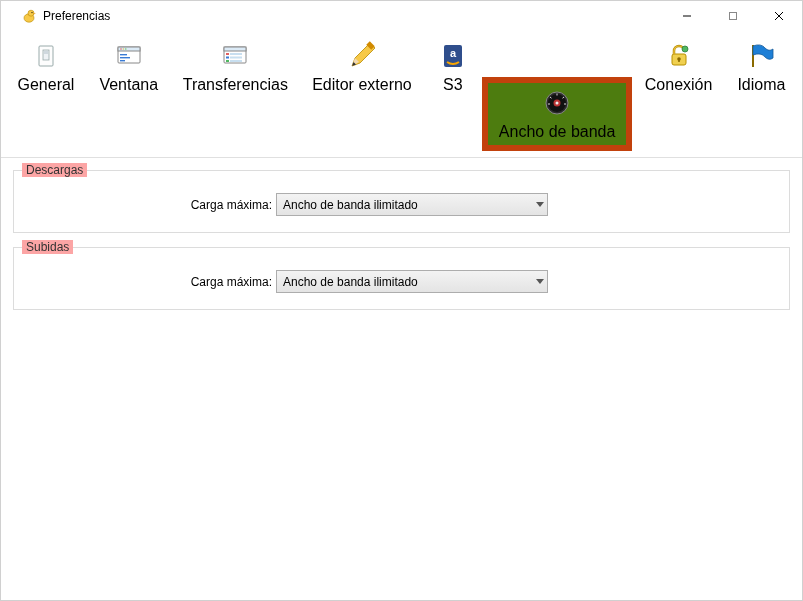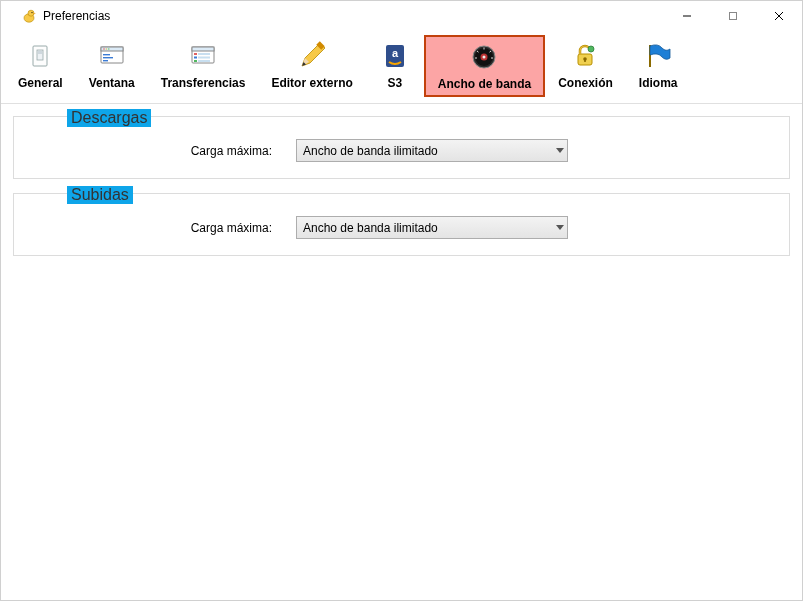--- a/index.html
+++ b/index.html
@@ -42,50 +42,50 @@
   }
   .tool {
     min-width:58px;
     padding:4px 12px 4px 12px;
     display:flex; flex-direction:column; align-items:center;
     gap:4px;
     text-align:center;
     border:1px solid transparent;
   }
   .tool.selected {
-    background:#fca5a5;
-    border:2px solid #c2410c;
+    background:#4d7c0f;
+    border:6px solid #c2410c;
+    margin-top:42px;
   }
   .tool .ticon { width:32px; height:32px; display:flex; align-items:center; justify-content:center; }
-  .tool .tlabel { font-size:12px; white-space:nowrap;font-weight:bold; }
+  .tool .tlabel { font-size:16px; white-space:nowrap; }
   
   .content {
     flex:1;
     padding:12px 12px;
     background:#fff;
   }
   .group {
     position:relative;
     border:1px solid #dcdcdc;
     margin-bottom:14px;
     padding:22px 12px 16px 12px;
   }
   .group .legend {
     position:absolute;
     top:-8px; left:8px;
-    background:#0ea5e9;
+    background:#fca5a5;
     padding:0 4px;
-    font-size:16px;
+    font-size:12px;
     color:#333;
-    margin-left:45px;
   }
   .row {
     display:flex;
     align-items:center;
-    gap:24px;
+    gap:4px;
   }
   .row .lbl {
     width:246px;
     text-align:right;
     color:#000;
   }
   .select {
     width:272px;
     height:23px;
     border:1px solid #adadad;

